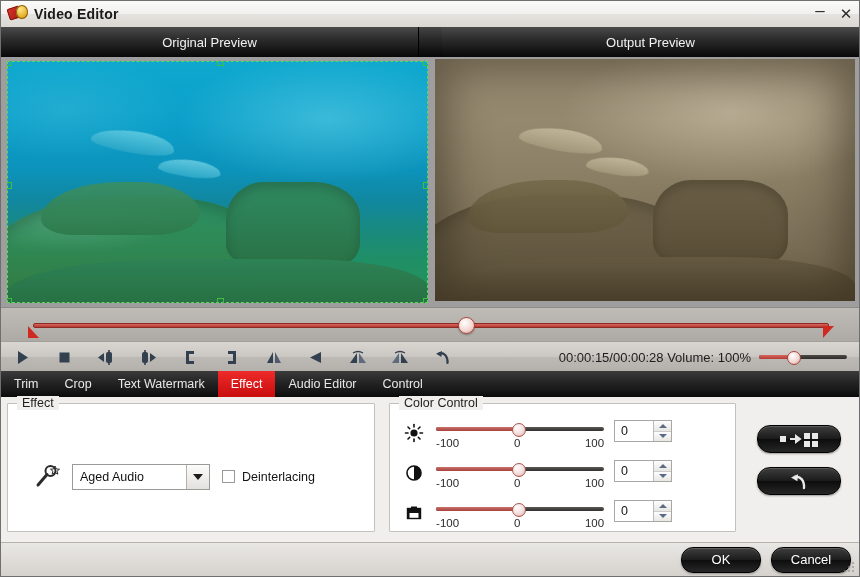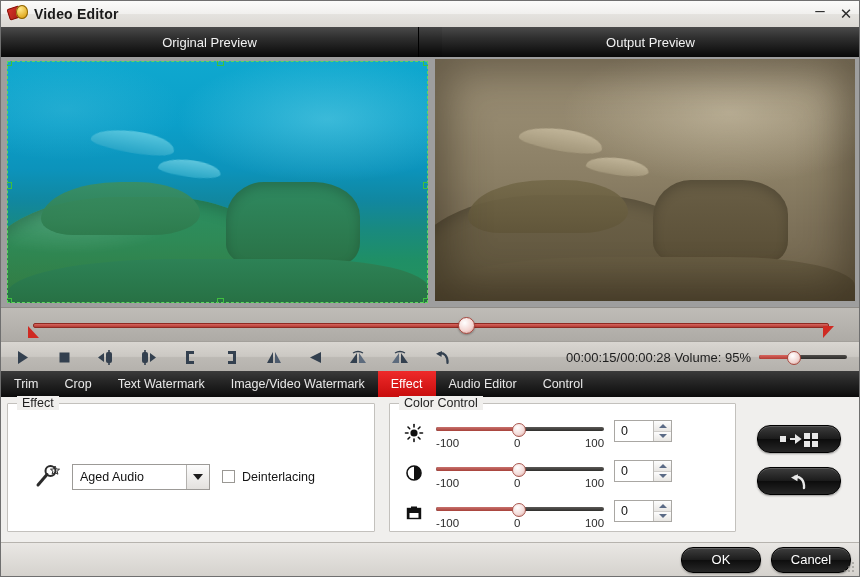--- a/index.html
+++ b/index.html
@@ -447,34 +447,33 @@
       </svg>
     </div>
     <div class="tbtn">
       <svg width="17" height="15" viewBox="0 0 17 15">
         <path d="M13.5 13 C14 6 10 2.5 5.5 3.2" stroke="#33404f" stroke-width="2.2" fill="none" stroke-linecap="round"></path>
         <polygon points="2,3.8 8,1 7.5,7" fill="#33404f"></polygon>
       </svg>
     </div>
 
     <div class="time-zone">
-      <span class="time-text">00:00:15/00:00:28 Volume: 95%</span>
+      <span class="time-text">00:00:15/00:00:28 Volume: 100%</span>
       <div class="vol">
         <div class="vol-track-dark"></div>
         <div class="vol-track-red"></div>
         <div class="vol-knob"></div>
       </div>
     </div>
   </div>
 
   <div class="tabs">
     <div class="tab">Trim</div>
     <div class="tab">Crop</div>
     <div class="tab">Text Watermark</div>
-    <div class="tab">Image/Video Watermark</div>
     <div class="tab active">Effect</div>
     <div class="tab">Audio Editor</div>
     <div class="tab">Control</div>
   </div>
 
   <div class="panelzone">
 
     <div class="group effect">
       <div class="legend">Effect</div>
       <div class="effect-row">

